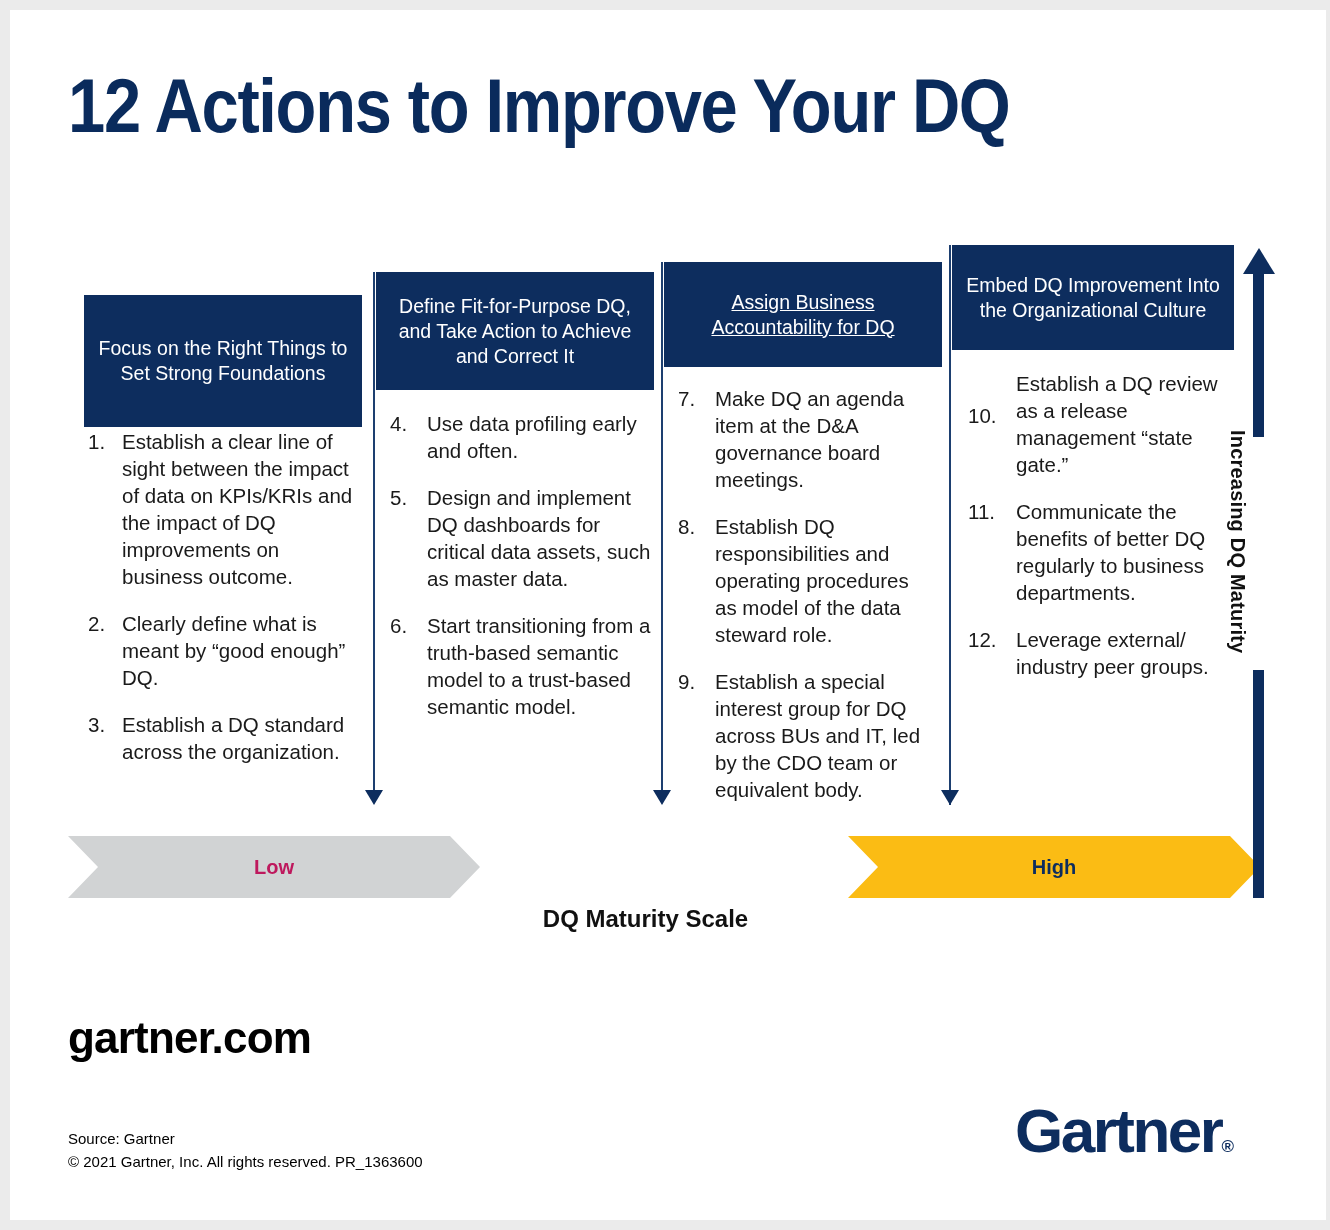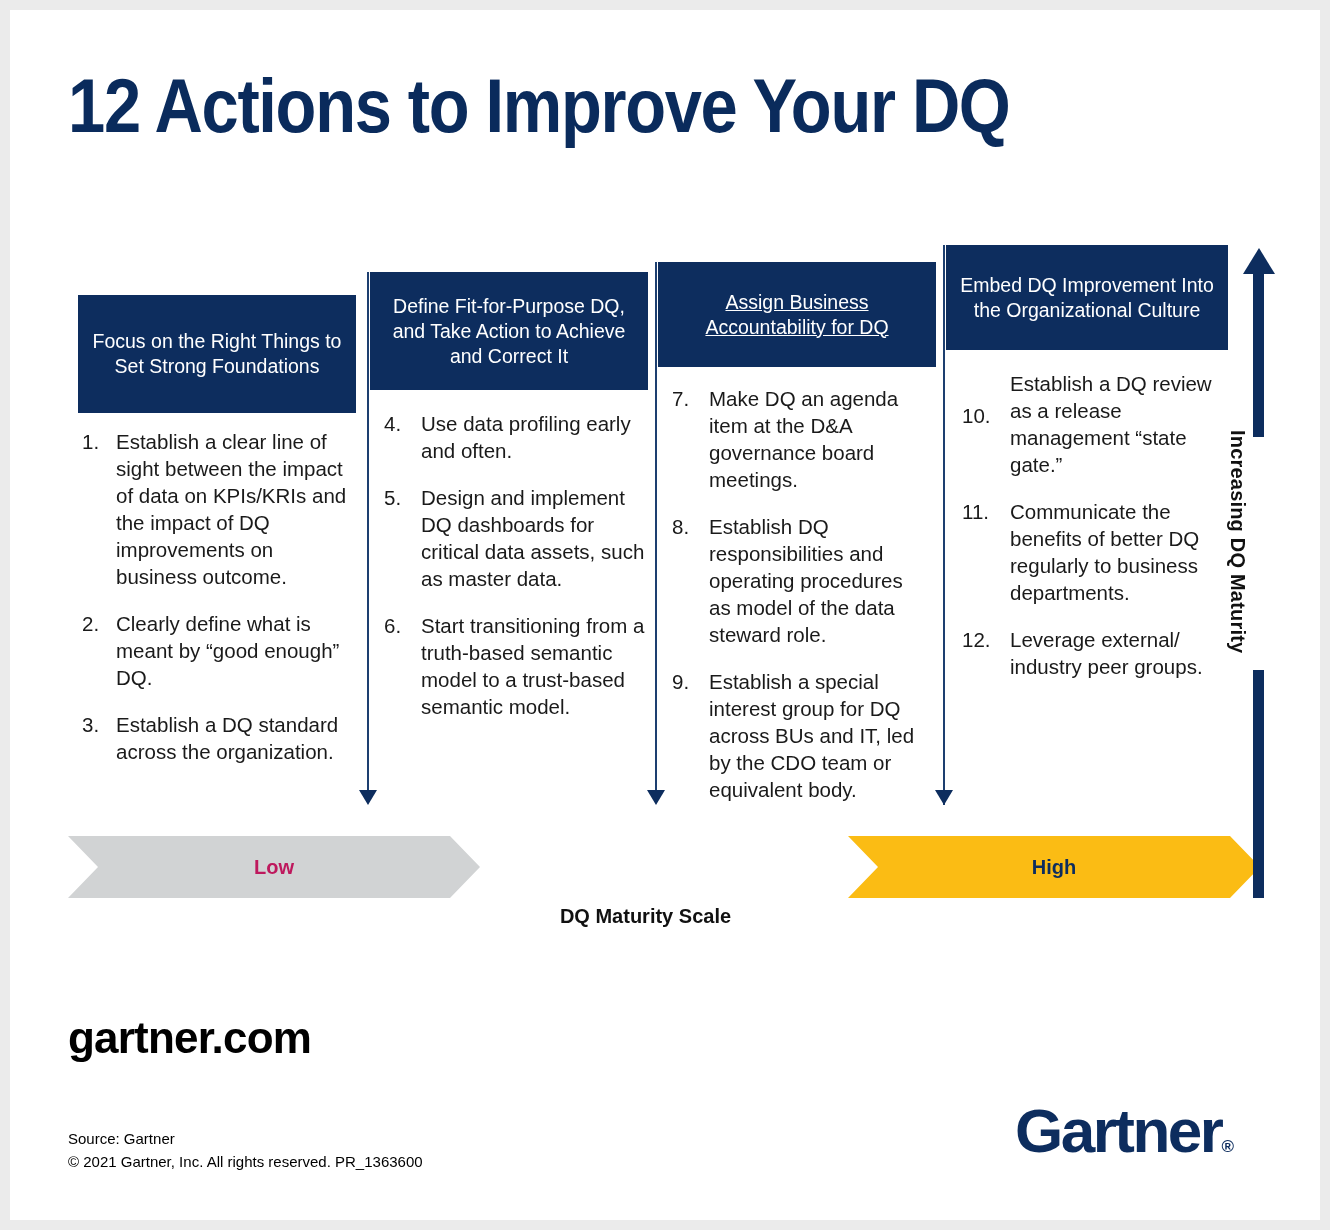--- a/index.html
+++ b/index.html
@@ -14,20 +14,21 @@
     font-family: "Liberation Sans", sans-serif;
     overflow: hidden;
   }
   #canvas {
     position: absolute;
     left: 10px;
     top: 10px;
     width: 1310px;
     height: 1210px;
     background: #ffffff;
+    padding-left: 6px;
   }
 
   
   #page-title {
     position: absolute;
     left: 58px;
     top: 58px;
     font-size: 76px;
     font-weight: 700;
     color: #0a2b5c;
@@ -107,21 +108,21 @@
     font-size: 20px;
     font-weight: 700;
     box-sizing: border-box;
   }
   #scale-caption {
     position: absolute;
     left: 0;
     top: 895px;
     width: 1155px;
     text-align: center;
-    font-size: 20px;
+    font-size: 24px;
     font-weight: 700;
     color: #111111;
   }
   #scale-caption-wrap {
     position: absolute;
     left: 58px;
     top: 0;
     width: 1155px;
     height: 0;
   }
@@ -202,21 +203,21 @@
   }
 </style>
 </head>
 <body>
 
 <div id="canvas">
 
   <div id="page-title">12 Actions to Improve Your DQ</div>
 
   <div class="column">
-    <div class="col-header" style="left:68px; top:285px; width:278px; height:118px;">Focus on the Right Things to Set Strong Foundations</div>
+    <div class="col-header" style="left:68px; top:285px; width:278px; height:132px;">Focus on the Right Things to Set Strong Foundations</div>
     <div class="col-body" style="left:72px; top:418px; width:276px;">
       <div class="item">
         <span class="item-num" style="width:34px;">1.</span>
         <span class="item-text">Establish a clear line of sight between the impact of data on KPIs/KRIs and the impact of DQ improvements on business outcome.</span>
       </div>
       <div class="item">
         <span class="item-num" style="width:34px;">2.</span>
         <span class="item-text">Clearly define what is meant by “good enough” DQ.</span>
       </div>
       <div class="item">

